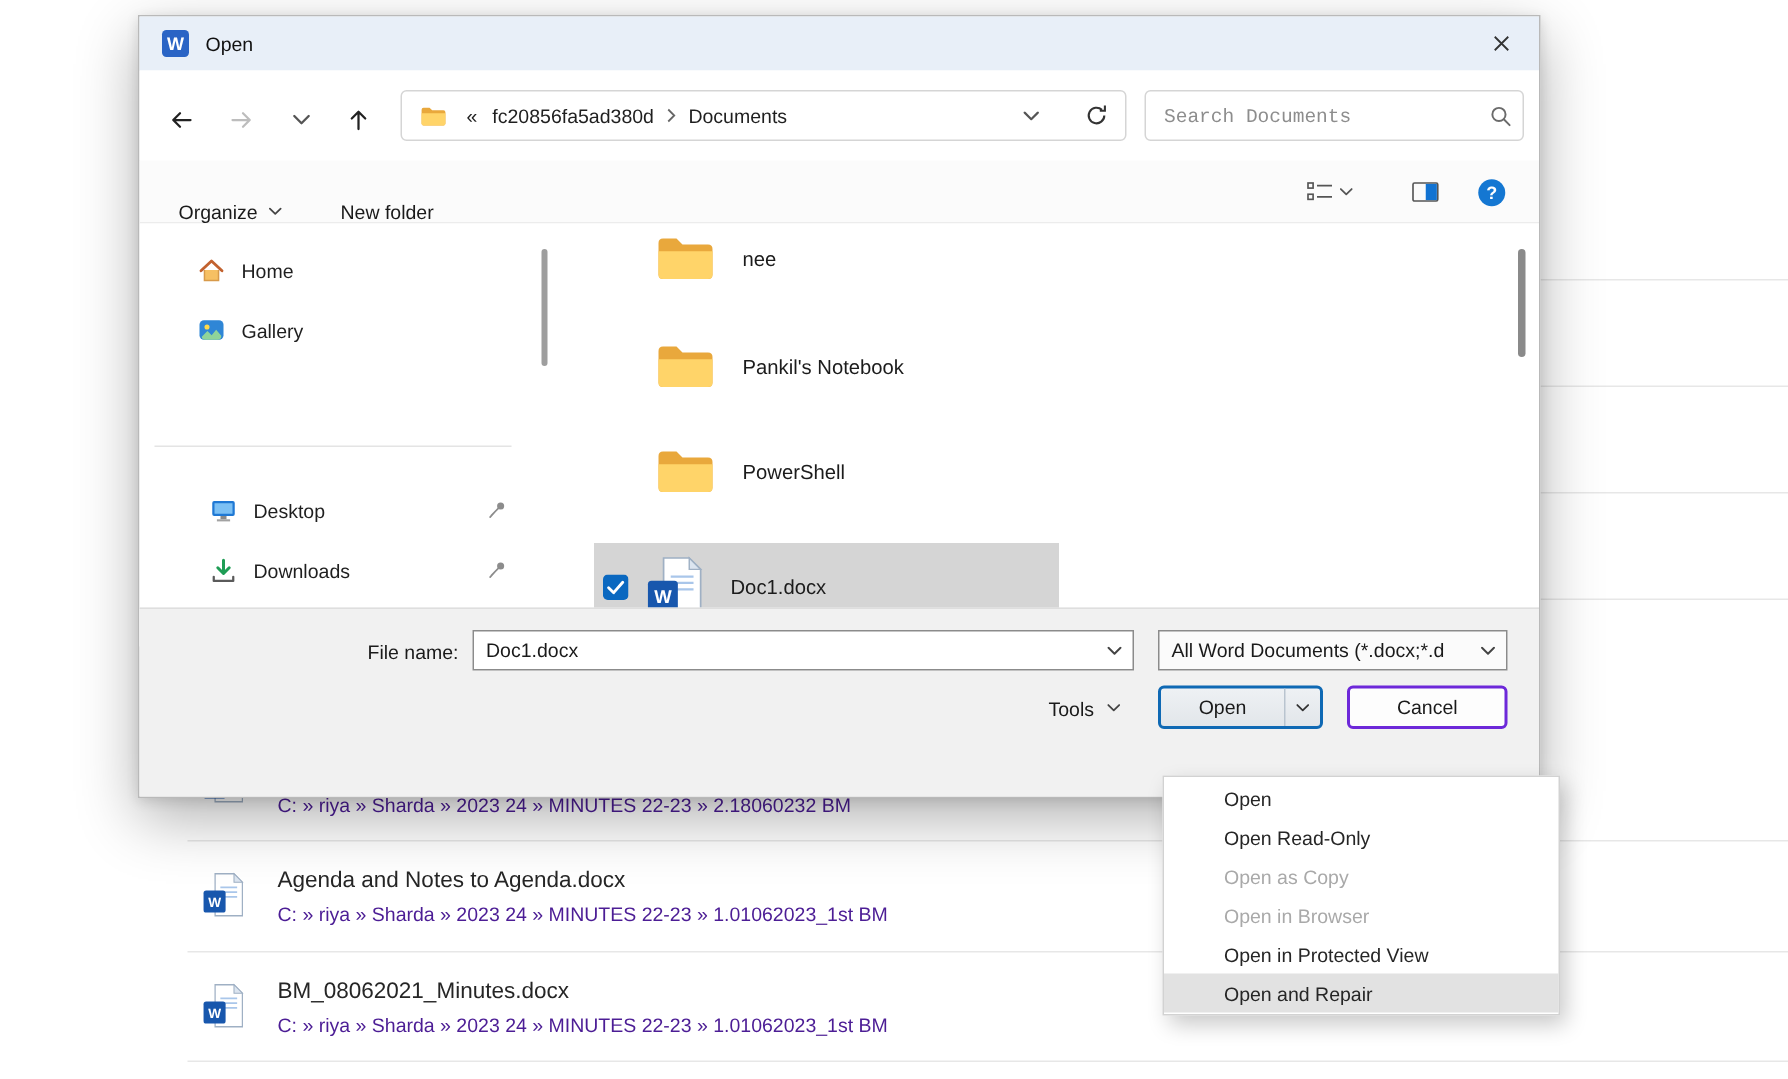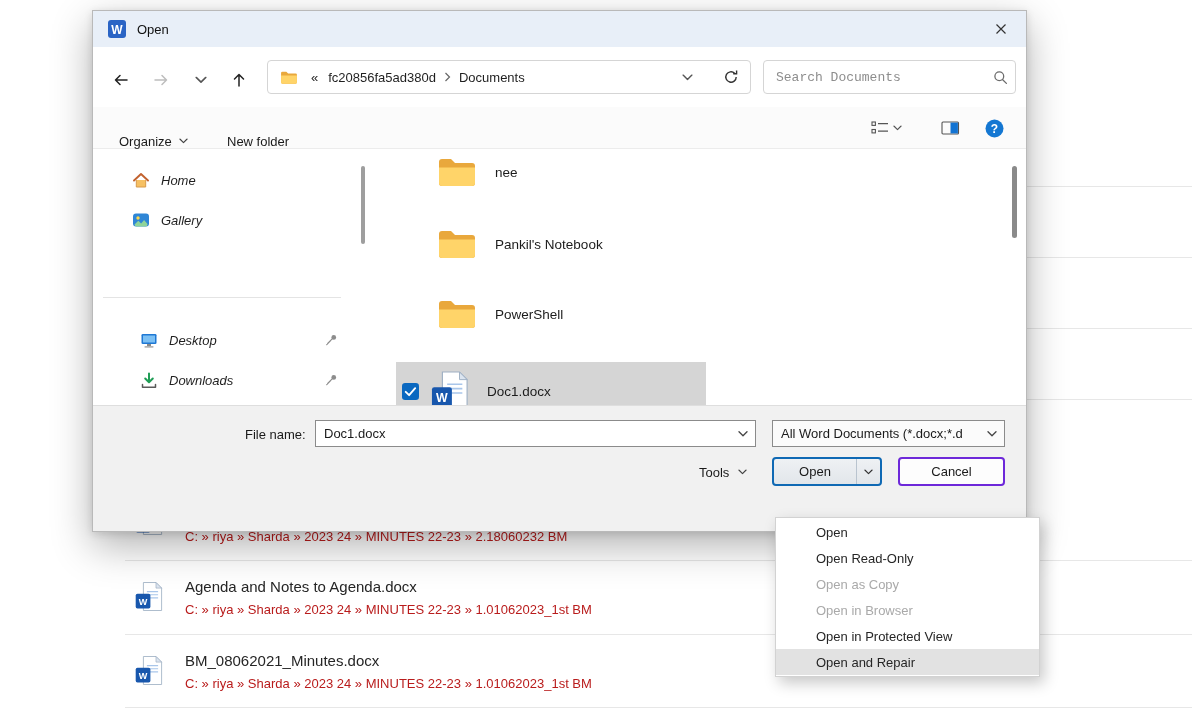--- a/index.html
+++ b/index.html
@@ -4,21 +4,21 @@
 <style>
   * { margin:0; padding:0; box-sizing:border-box; }
   body { font-family:"Liberation Sans", sans-serif; background:#fff; }
   .stage { position:relative; width:1192px; height:719px; background:#ffffff; overflow:hidden; }
 
   
   .bg-sep { position:absolute; left:125px; right:0; height:1px; background:#e7e7e7; z-index:1; }
   .bg-row { position:absolute; z-index:1; }
   .bg-row .bg-icon { position:absolute; left:0; top:0; }
   .bg-title { position:absolute; left:50px; top:0; font-size:15px; color:#262626; white-space:nowrap; }
-  .bg-path  { position:absolute; left:50px; font-size:13px; color:#b91c1c; white-space:nowrap; }
+  .bg-path  { position:absolute; left:50px; font-size:13px; color:#4c1d95; white-space:nowrap; }
 
   
   .dialog { position:absolute; left:92px; top:10px; width:935px; height:522px; background:#fff;
             border:1px solid #b9b9b9; box-shadow:0 14px 38px rgba(0,0,0,.30), 0 2px 8px rgba(0,0,0,.12); z-index:10; }
 
   .titlebar { position:absolute; left:0; top:0; right:0; height:36px; background:#e8eff8; display:flex; align-items:center; padding-left:14px; }
   .title-text { font-size:13px; color:#111; margin-left:10px; }
   .close-btn { position:absolute; right:10px; top:5px; width:30px; height:26px; display:flex; align-items:center; justify-content:center; cursor:pointer; }
 
   .navrow { position:absolute; left:0; top:36px; right:0; height:60px; background:#fff; }
@@ -34,21 +34,21 @@
   .searchbox input::placeholder { color:#8d8d8d; }
   .search-icon-wrap { width:30px; display:flex; align-items:center; justify-content:center; }
 
   .toolbar { position:absolute; left:0; top:96px; right:0; height:42px; background:#fbfbfb; border-bottom:1px solid #ececec; }
   .tb-item { position:absolute; top:11px; height:22px; display:flex; align-items:center; gap:7px; font-size:13px; color:#1a1a1a; cursor:pointer;margin-top:12px; }
   .tb-icon-btn { position:absolute; top:9px; height:24px; display:flex; align-items:center; gap:4px; cursor:pointer; }
 
   .content { position:absolute; left:0; top:138px; right:0; bottom:100px; background:#fff; }
 
   .sidebar { position:absolute; left:0; top:0; width:268px; bottom:0; }
-  .side-item { position:absolute; left:8px; width:250px; height:36px; border-radius:4px; display:flex; align-items:center; font-size:13px; color:#1f1f1f; cursor:pointer;font-style:italic; }
+  .side-item { position:absolute; left:8px; width:250px; height:36px; border-radius:4px; display:flex; align-items:center; font-size:13px; color:#1f1f1f; cursor:pointer; }
   .side-item.selected { background:#e4e4e4; }
   .side-icon { width:20px; display:flex; justify-content:center; margin-right:10px; }
   .side-chev { position:absolute; left:8px; width:12px; display:flex; }
   .side-divider { position:absolute; left:10px; right:20px; height:1px; background:#e4e4e4; }
   .pin { position:absolute; right:12px; top:11px; }
   .v-scroll { position:absolute; border-radius:3px; background:#9e9e9e; z-index:2; cursor:pointer; }
 
   .filearea { position:absolute; left:272px; top:0; right:0; bottom:0; }
   .folder-row { position:absolute; left:72px; display:flex; align-items:center; gap:18px; height:42px; cursor:pointer; }
   .folder-label { font-size:13.5px; color:#1c1c1c; }

